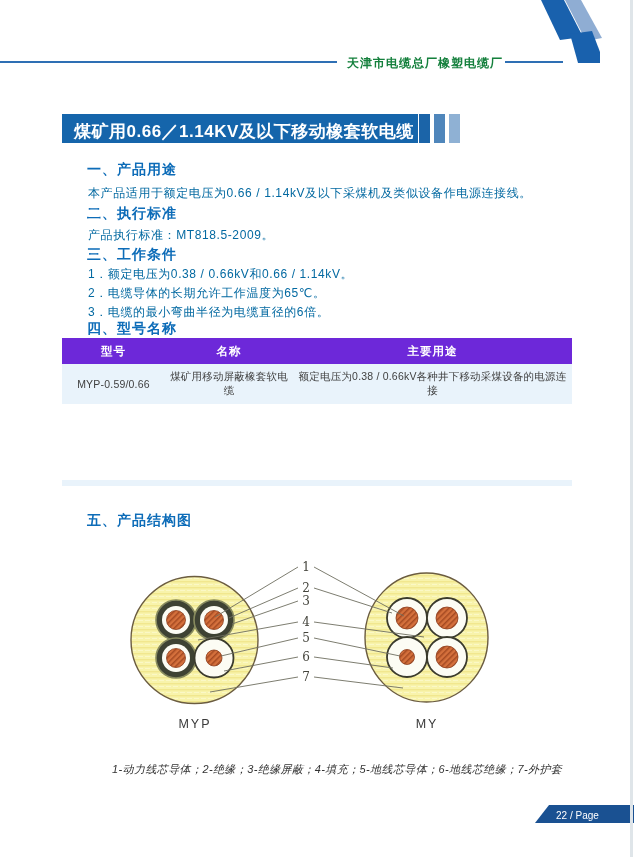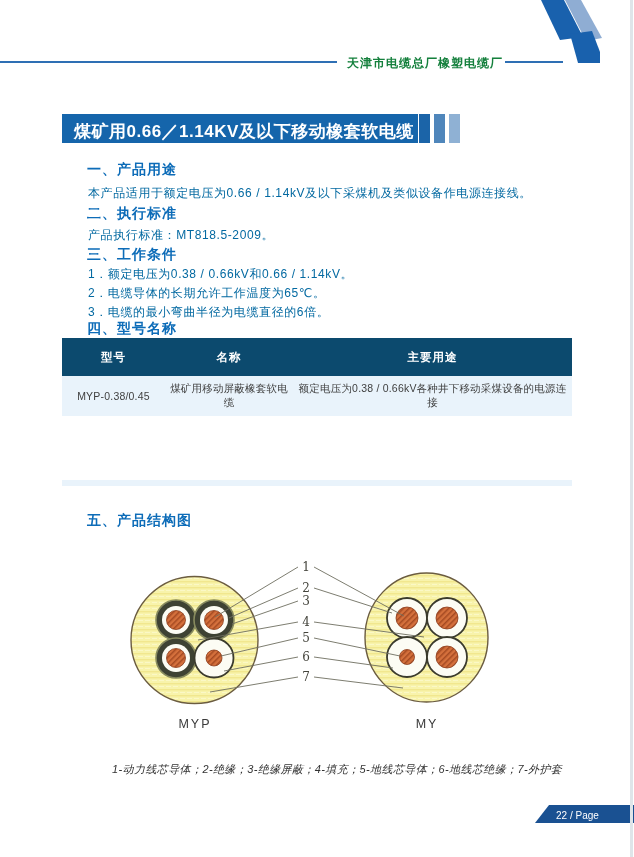--- a/index.html
+++ b/index.html
@@ -25,22 +25,22 @@
 
   
   .sec-head{position:absolute;left:87px;font-size:14px;font-weight:bold;color:#0d6cb8;
             letter-spacing:1px;white-space:nowrap;}
   .body-text{position:absolute;left:88px;font-size:12px;color:#0369a1;letter-spacing:0.6px;
              white-space:nowrap;}
 
   
   .model-table-wrap{position:absolute;left:62px;top:338px;width:510px;}
   table.model{border-collapse:collapse;width:510px;table-layout:fixed;}
-  table.model th{background:#0c4a6e;color:#ffffff;font-size:11.5px;font-weight:bold;
-                 height:38px;padding:0;letter-spacing:1px;}
+  table.model th{background:#6d28d9;color:#ffffff;font-size:11.5px;font-weight:bold;
+                 height:26px;padding:0;letter-spacing:1px;}
   table.model td{height:40px;font-size:10.5px;color:#3f3f3f;text-align:center;
                  padding:0 2px;letter-spacing:0.2px;}
   table.model tr.alt{background:#e9f3fb;}
   .table-strip{position:absolute;left:62px;top:480px;width:510px;height:6px;background:#e9f3fb;}
 
   
   .diagram{position:absolute;left:110px;top:550px;width:420px;height:195px;}
   .caption{position:absolute;left:112px;top:762px;font-size:11px;color:#333;
            letter-spacing:0.4px;white-space:nowrap;font-style:italic;}
 
@@ -89,21 +89,21 @@
         </colgroup>
       <thead>
         <tr>
           <th>型号</th>
           <th>名称</th>
           <th>主要用途</th>
         </tr>
       </thead>
       <tbody>
           <tr class="alt">
-            <td>MYP-0.38/0.45</td>
+            <td>MYP-0.59/0.66</td>
             <td>煤矿用移动屏蔽橡套软电缆</td>
             <td>额定电压为0.38 / 0.66kV各种井下移动采煤设备的电源连接</td>
           </tr>
         </tbody>
     </table>
   </div>
   <div class="table-strip"></div>
 
   <div class="sec-head" style="top:512px">五、产品结构图</div>
 

